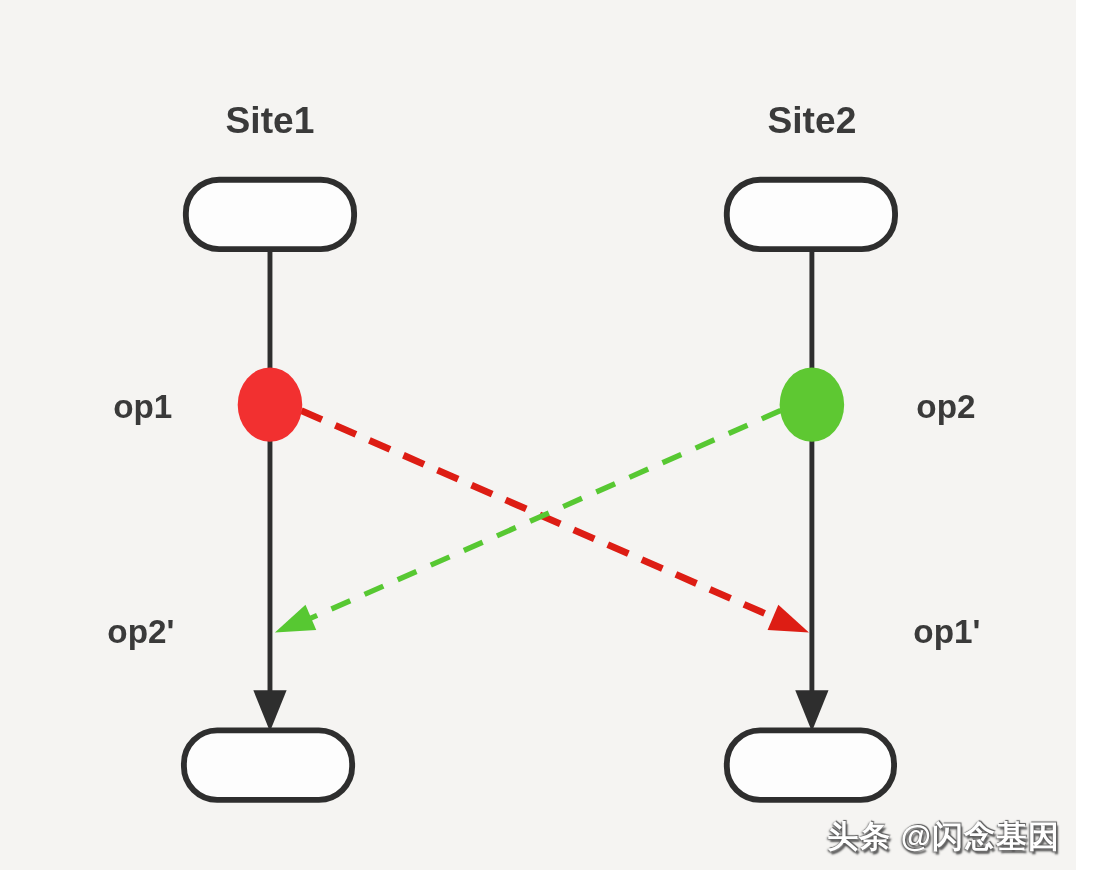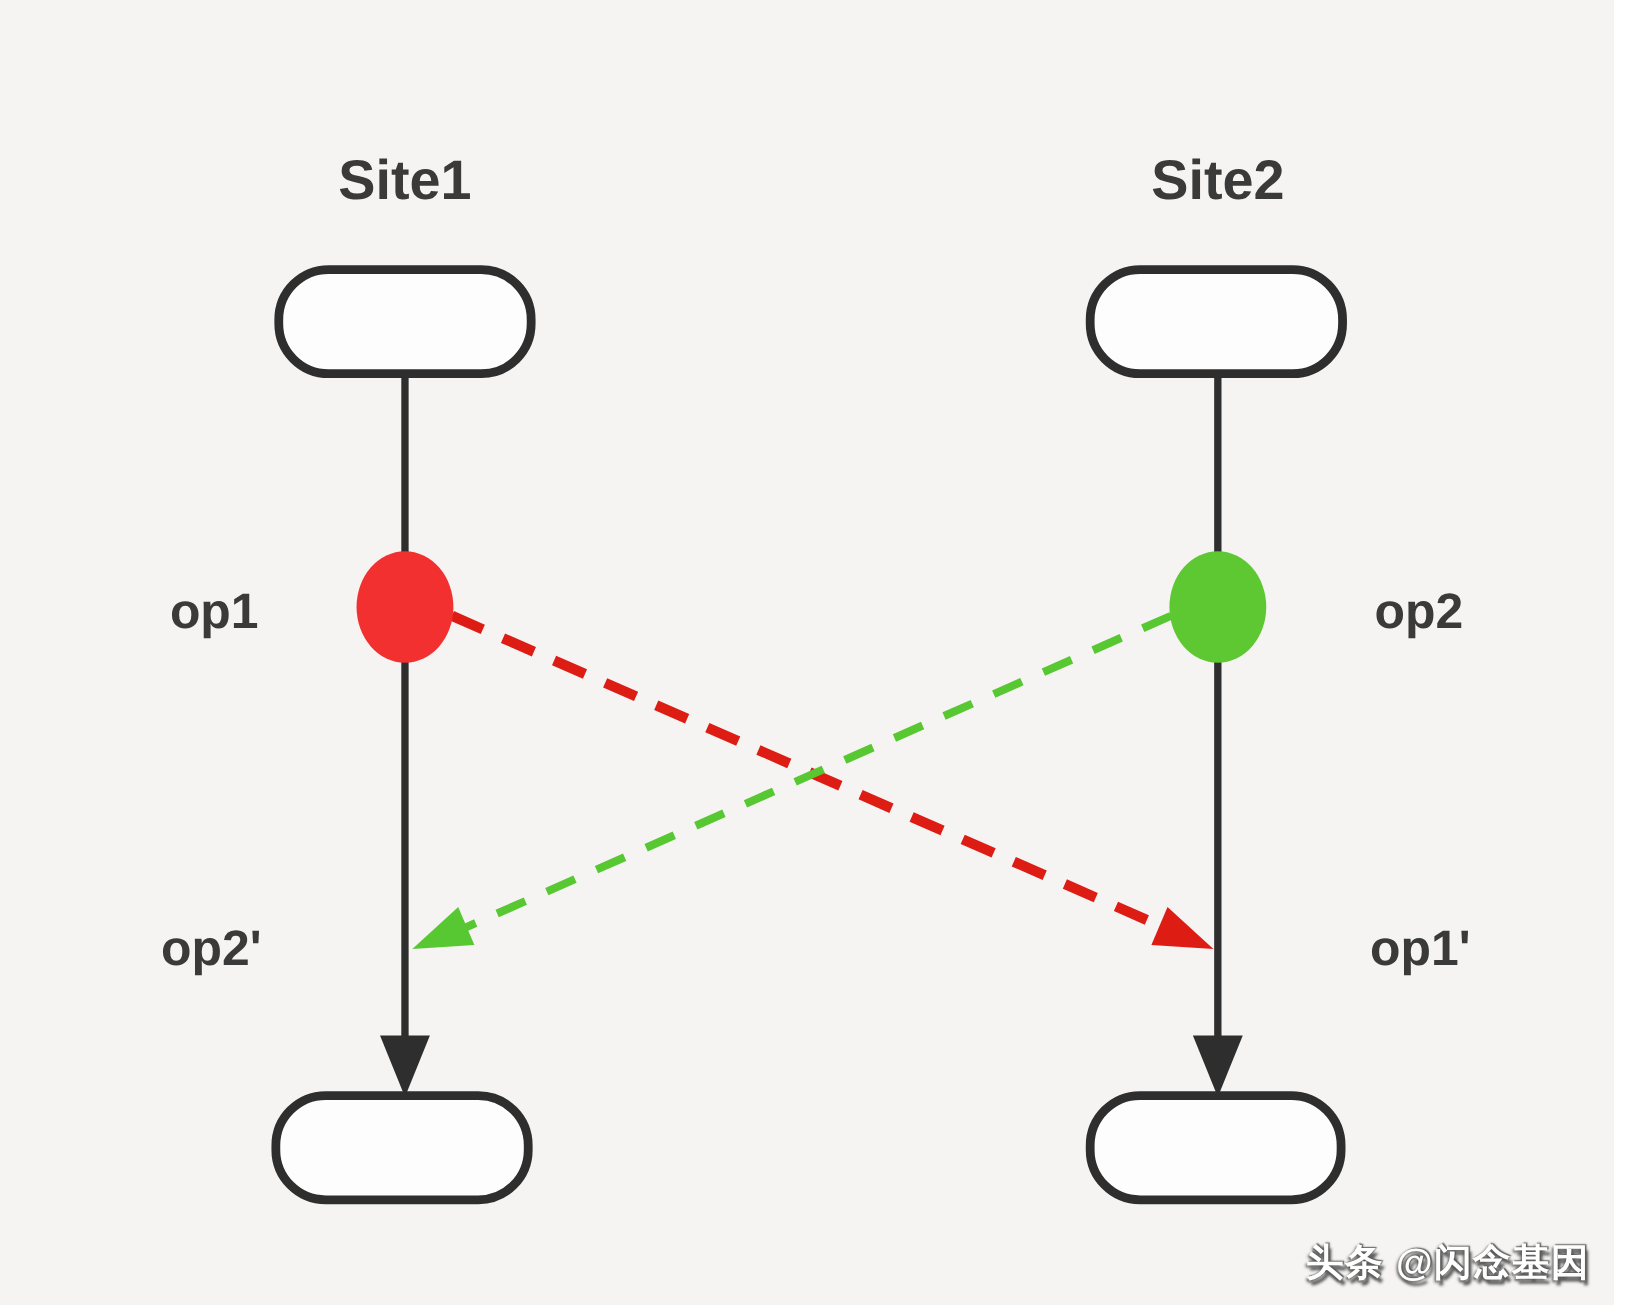--- a/index.html
+++ b/index.html
@@ -61,21 +61,21 @@
   .red-arrowhead { fill: var(--color-op1-arrow, #dd1d14); }
   .green-arrowhead { fill: var(--color-op2-arrow, #57c832); }
   .op1-dot { fill: var(--color-op1-dot, #f23030); }
   .op2-dot { fill: var(--color-op2-dot, #5ec832); }
   .watermark {
     position: absolute;
     right: 16px;
     bottom: 12px;
     font-family: "Liberation Sans", sans-serif;
     font-weight: 700;
-    font-size: 25px;
+    font-size: 31px;
     letter-spacing: 1px;
     color: var(--color-watermark-text, #ffffff);
     text-shadow:
       2px 3px 2px var(--color-watermark-shadow, #5a5a5a),
       -1px 1px 2px var(--color-watermark-shadow, #5a5a5a),
       1px -1px 1px var(--color-watermark-shadow, #5a5a5a);
   }
 </style>
 </head>
 <body>

